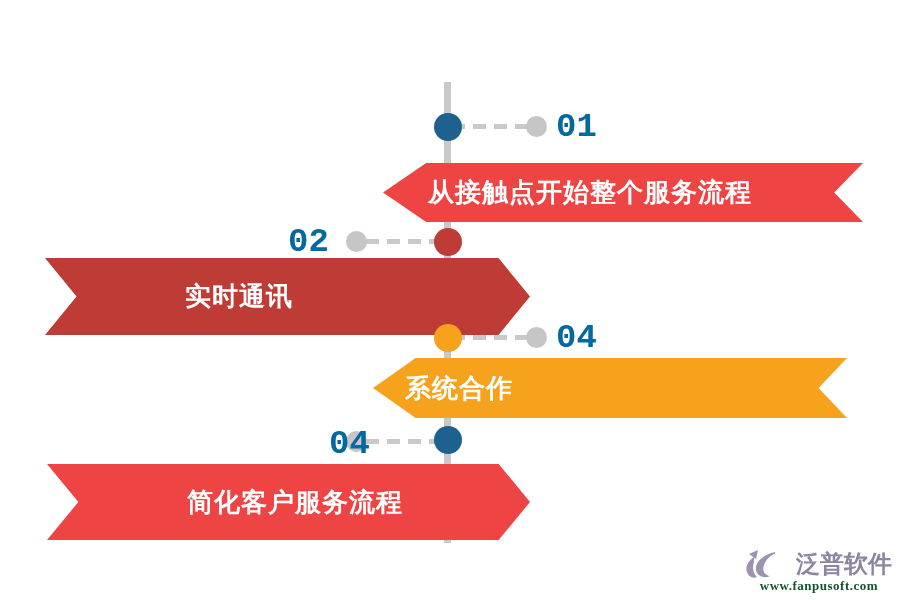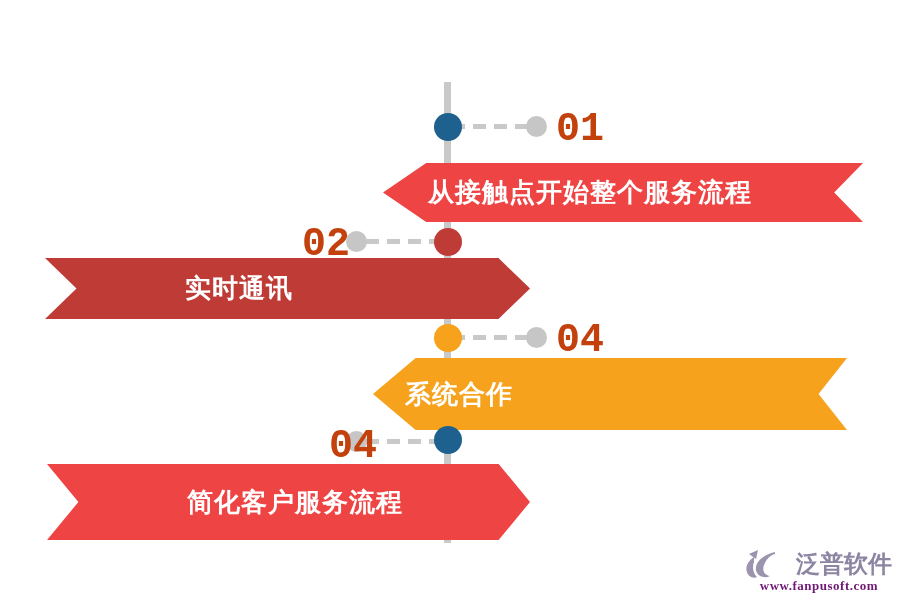--- a/index.html
+++ b/index.html
@@ -16,40 +16,40 @@
   .node.red{background:#bf3b35;}
   .node.orange{background:#f6a21c;}
 
   
   .dash{position:absolute;height:5px;z-index:2;
     background:repeating-linear-gradient(90deg,#c9c9c9 0 13px,rgba(0,0,0,0) 13px 21px);}
   .dot{position:absolute;width:21px;height:21px;border-radius:50%;background:#c6c6c6;z-index:3;}
 
   
   .num{position:absolute;font-family:"Liberation Mono","DejaVu Sans Mono",monospace;
-    font-weight:bold;font-size:40px;line-height:1;color:#c2410c;z-index:4;}
+    font-weight:bold;font-size:34px;line-height:1;color:#0369a1;z-index:4;}
 
   
   .banner{position:absolute;display:flex;align-items:center;z-index:4;
     color:#ffffff;font-weight:bold;font-size:26px;letter-spacing:1px;white-space:nowrap;}
   .banner.blue{background:#ef4444;}
   .banner.red{background:#bf3b35;}
   .banner.orange{background:#f6a21c;}
   .banner.point-left{clip-path:polygon(0 50%, 9% 0, 100% 0, 94% 50%, 100% 100%, 9% 100%);}
   .banner.point-right{clip-path:polygon(0 0, 93.5% 0, 100% 50%, 93.5% 100%, 0 100%, 6.5% 50%);}
   .banner .lbl{display:block;}
   .pad-tip{padding-left:45px;}
   .pad-tail{padding-left:140px;}
 
   
   .logo{position:absolute;right:8px;bottom:6px;z-index:5;}
   .logo-row{display:flex;align-items:center;gap:20px;margin-top:48px;}
   .logo-name{font-size:24px;font-weight:bold;color:#8d85a2;line-height:1;}
   .logo-url{font-family:"Liberation Serif","DejaVu Serif",serif;font-weight:bold;
-    font-size:13px;color:#701a75;text-align:center;margin-top:0px;letter-spacing:0.5px;}
+    font-size:13px;color:#14532d;text-align:center;margin-top:0px;letter-spacing:0.5px;}
 </style>
 </head>
 <body>
 
 <div class="canvas">
 
   <div class="vline"></div>
 
   <div>
     <div class="dash" style="left:452px;top:124px;width:78px;"></div>
@@ -58,32 +58,32 @@
     <div class="num" style="left:556px;top:110px;">01</div>
     <div class="banner blue point-left" style="left:383px;top:163px;width:480px;height:59px;">
       <span class="lbl pad-tip">从接触点开始整个服务流程</span>
     </div>
   </div>
 
   <div>
     <div class="dash" style="left:366px;top:239px;width:78px;"></div>
     <div class="dot" style="left:346px;top:231px;"></div>
     <div class="node red" style="left:434px;top:228px;"></div>
-    <div class="num" style="left:302px;top:225px;">02</div>
-    <div class="banner red point-right" style="left:45px;top:258px;width:485px;height:61px;">
+    <div class="num" style="left:288px;top:225px;">02</div>
+    <div class="banner red point-right" style="left:45px;top:258px;width:485px;height:77px;">
       <span class="lbl pad-tail">实时通讯</span>
     </div>
   </div>
 
   <div>
     <div class="dash" style="left:452px;top:335px;width:78px;"></div>
     <div class="dot" style="left:526px;top:327px;"></div>
     <div class="node orange" style="left:434px;top:324px;"></div>
     <div class="num" style="left:556px;top:321px;">04</div>
-    <div class="banner orange point-left" style="left:373px;top:358px;width:474px;height:72px;">
+    <div class="banner orange point-left" style="left:373px;top:358px;width:474px;height:60px;">
       <span class="lbl pad-tip" style="padding-left:32px;">系统合作</span>
     </div>
   </div>
 
   <div>
     <div class="dash" style="left:366px;top:439px;width:78px;"></div>
     <div class="dot" style="left:346px;top:431px;"></div>
     <div class="node blue" style="left:434px;top:426px;"></div>
     <div class="num" style="left:294px;top:427px;margin-left:35px;">04</div>
     <div class="banner blue point-right" style="left:47px;top:464px;width:483px;height:76px;">

